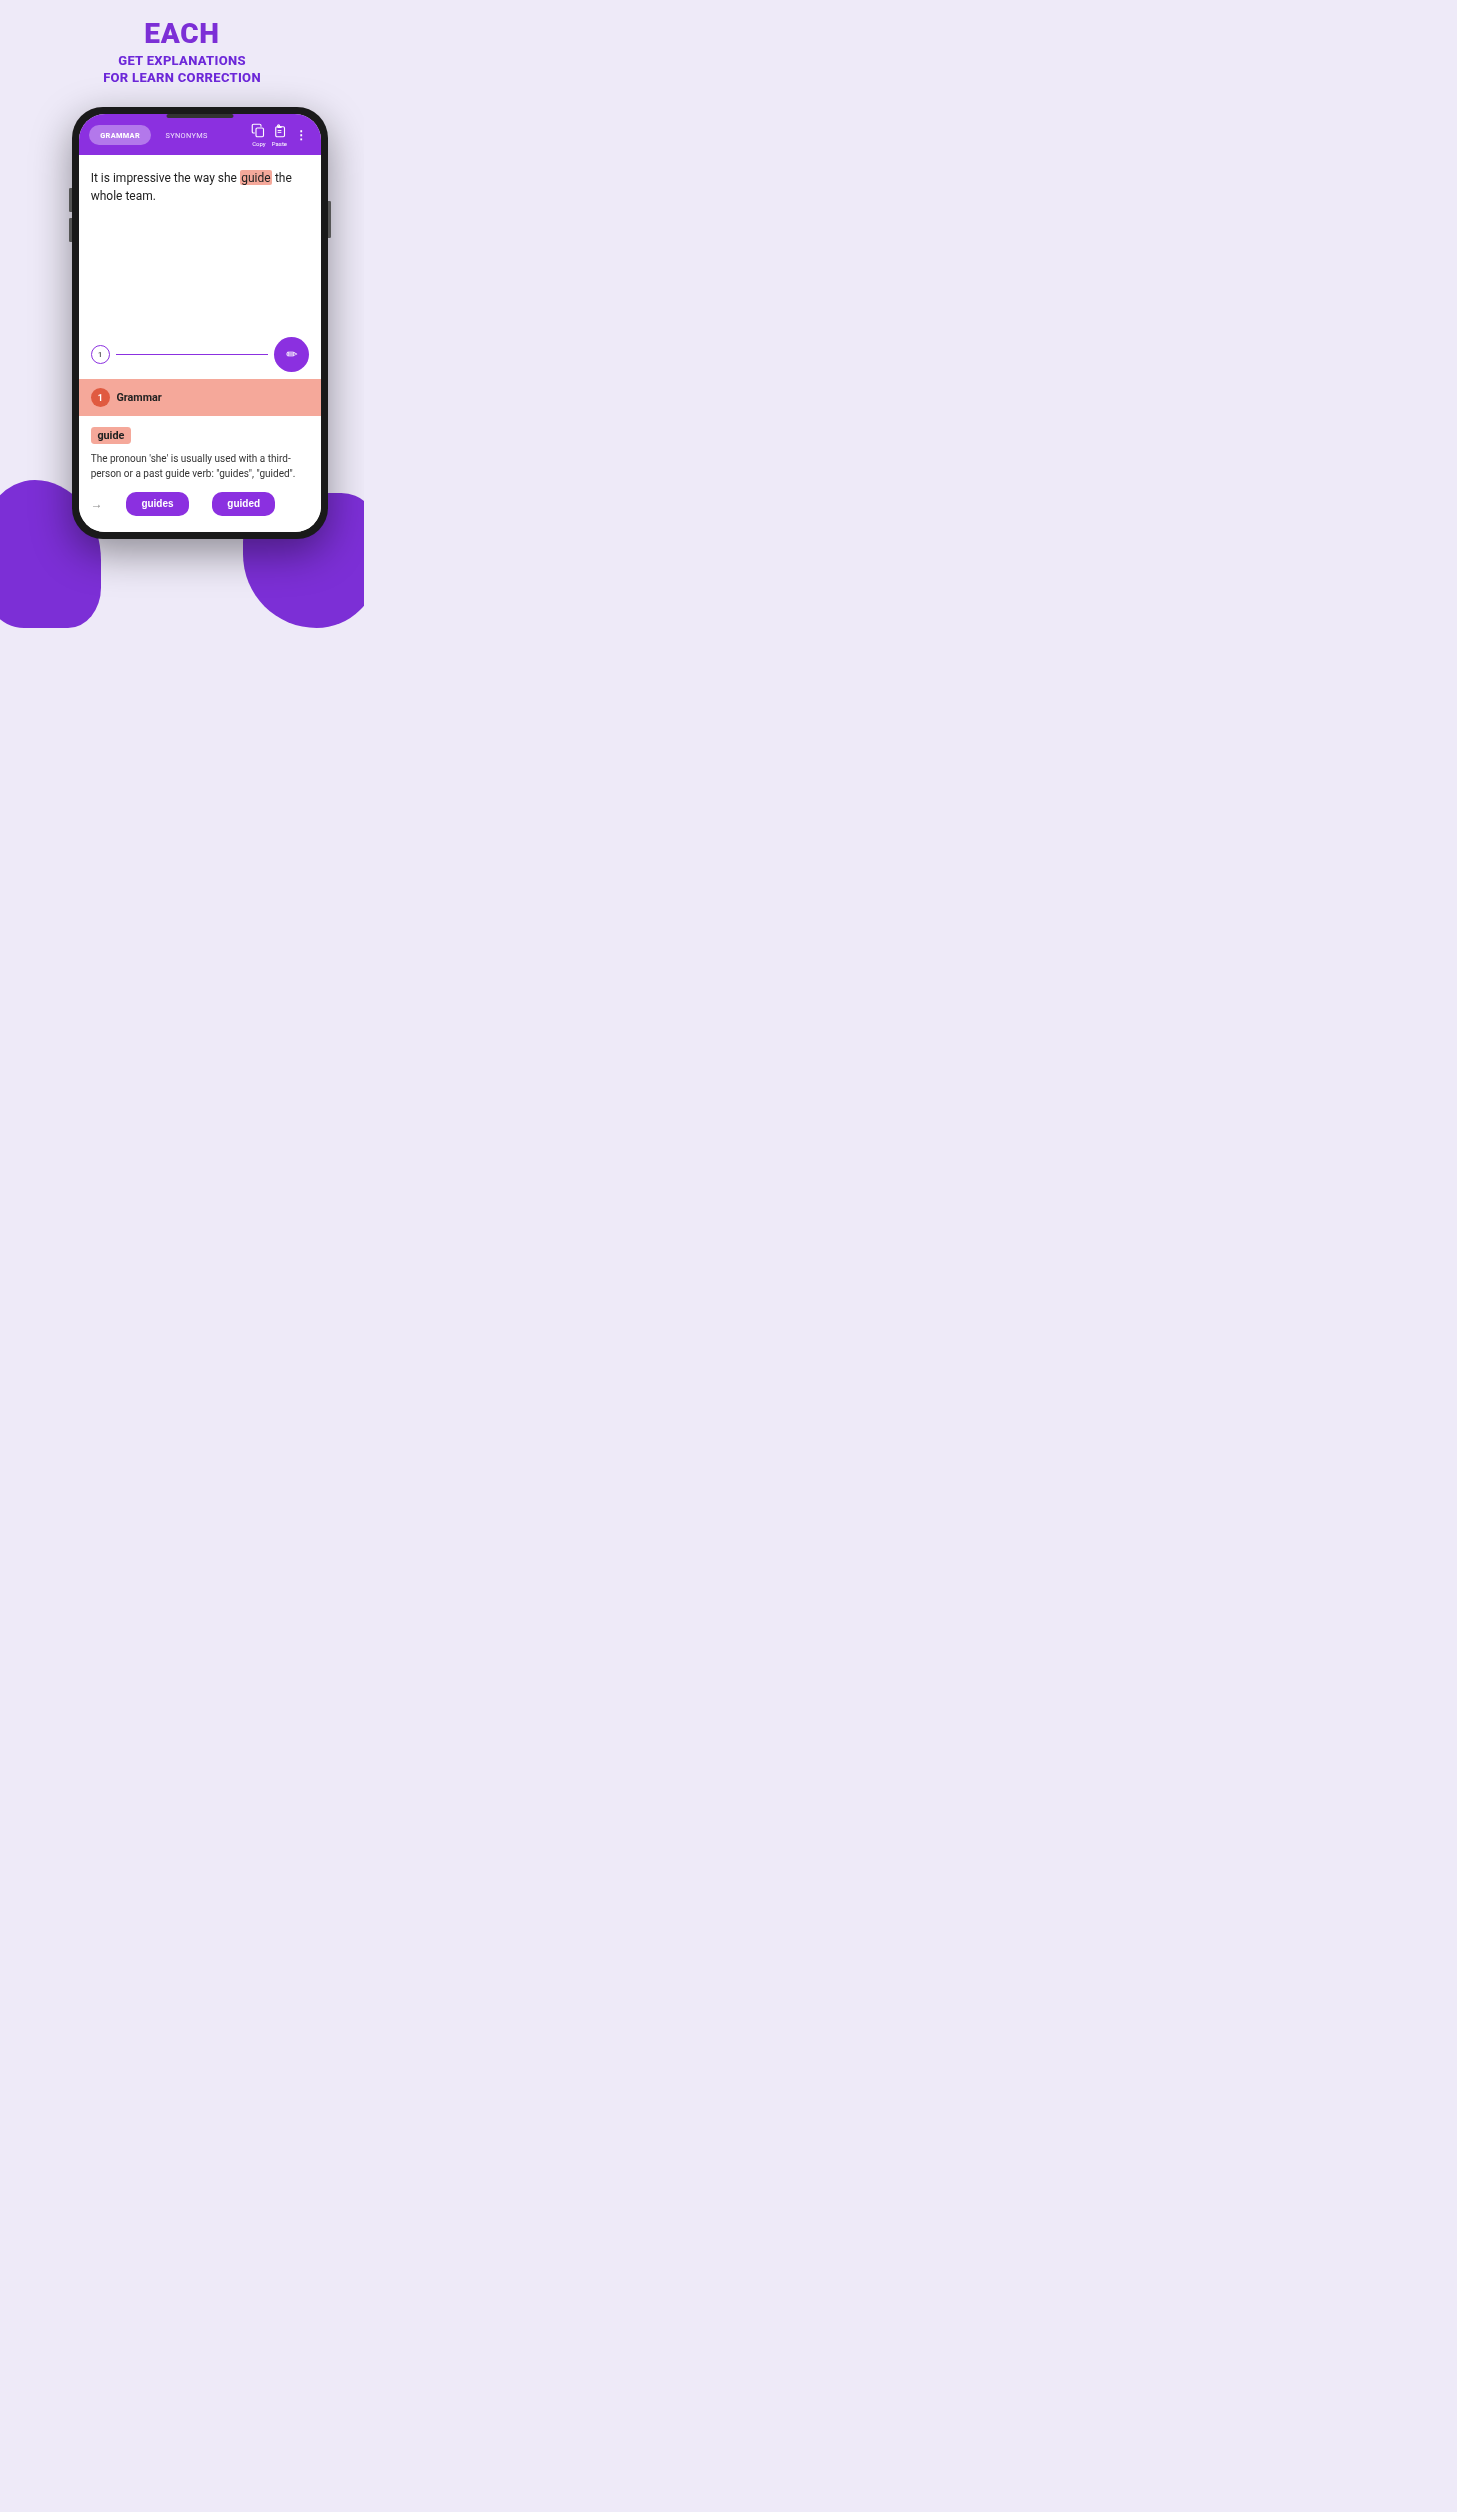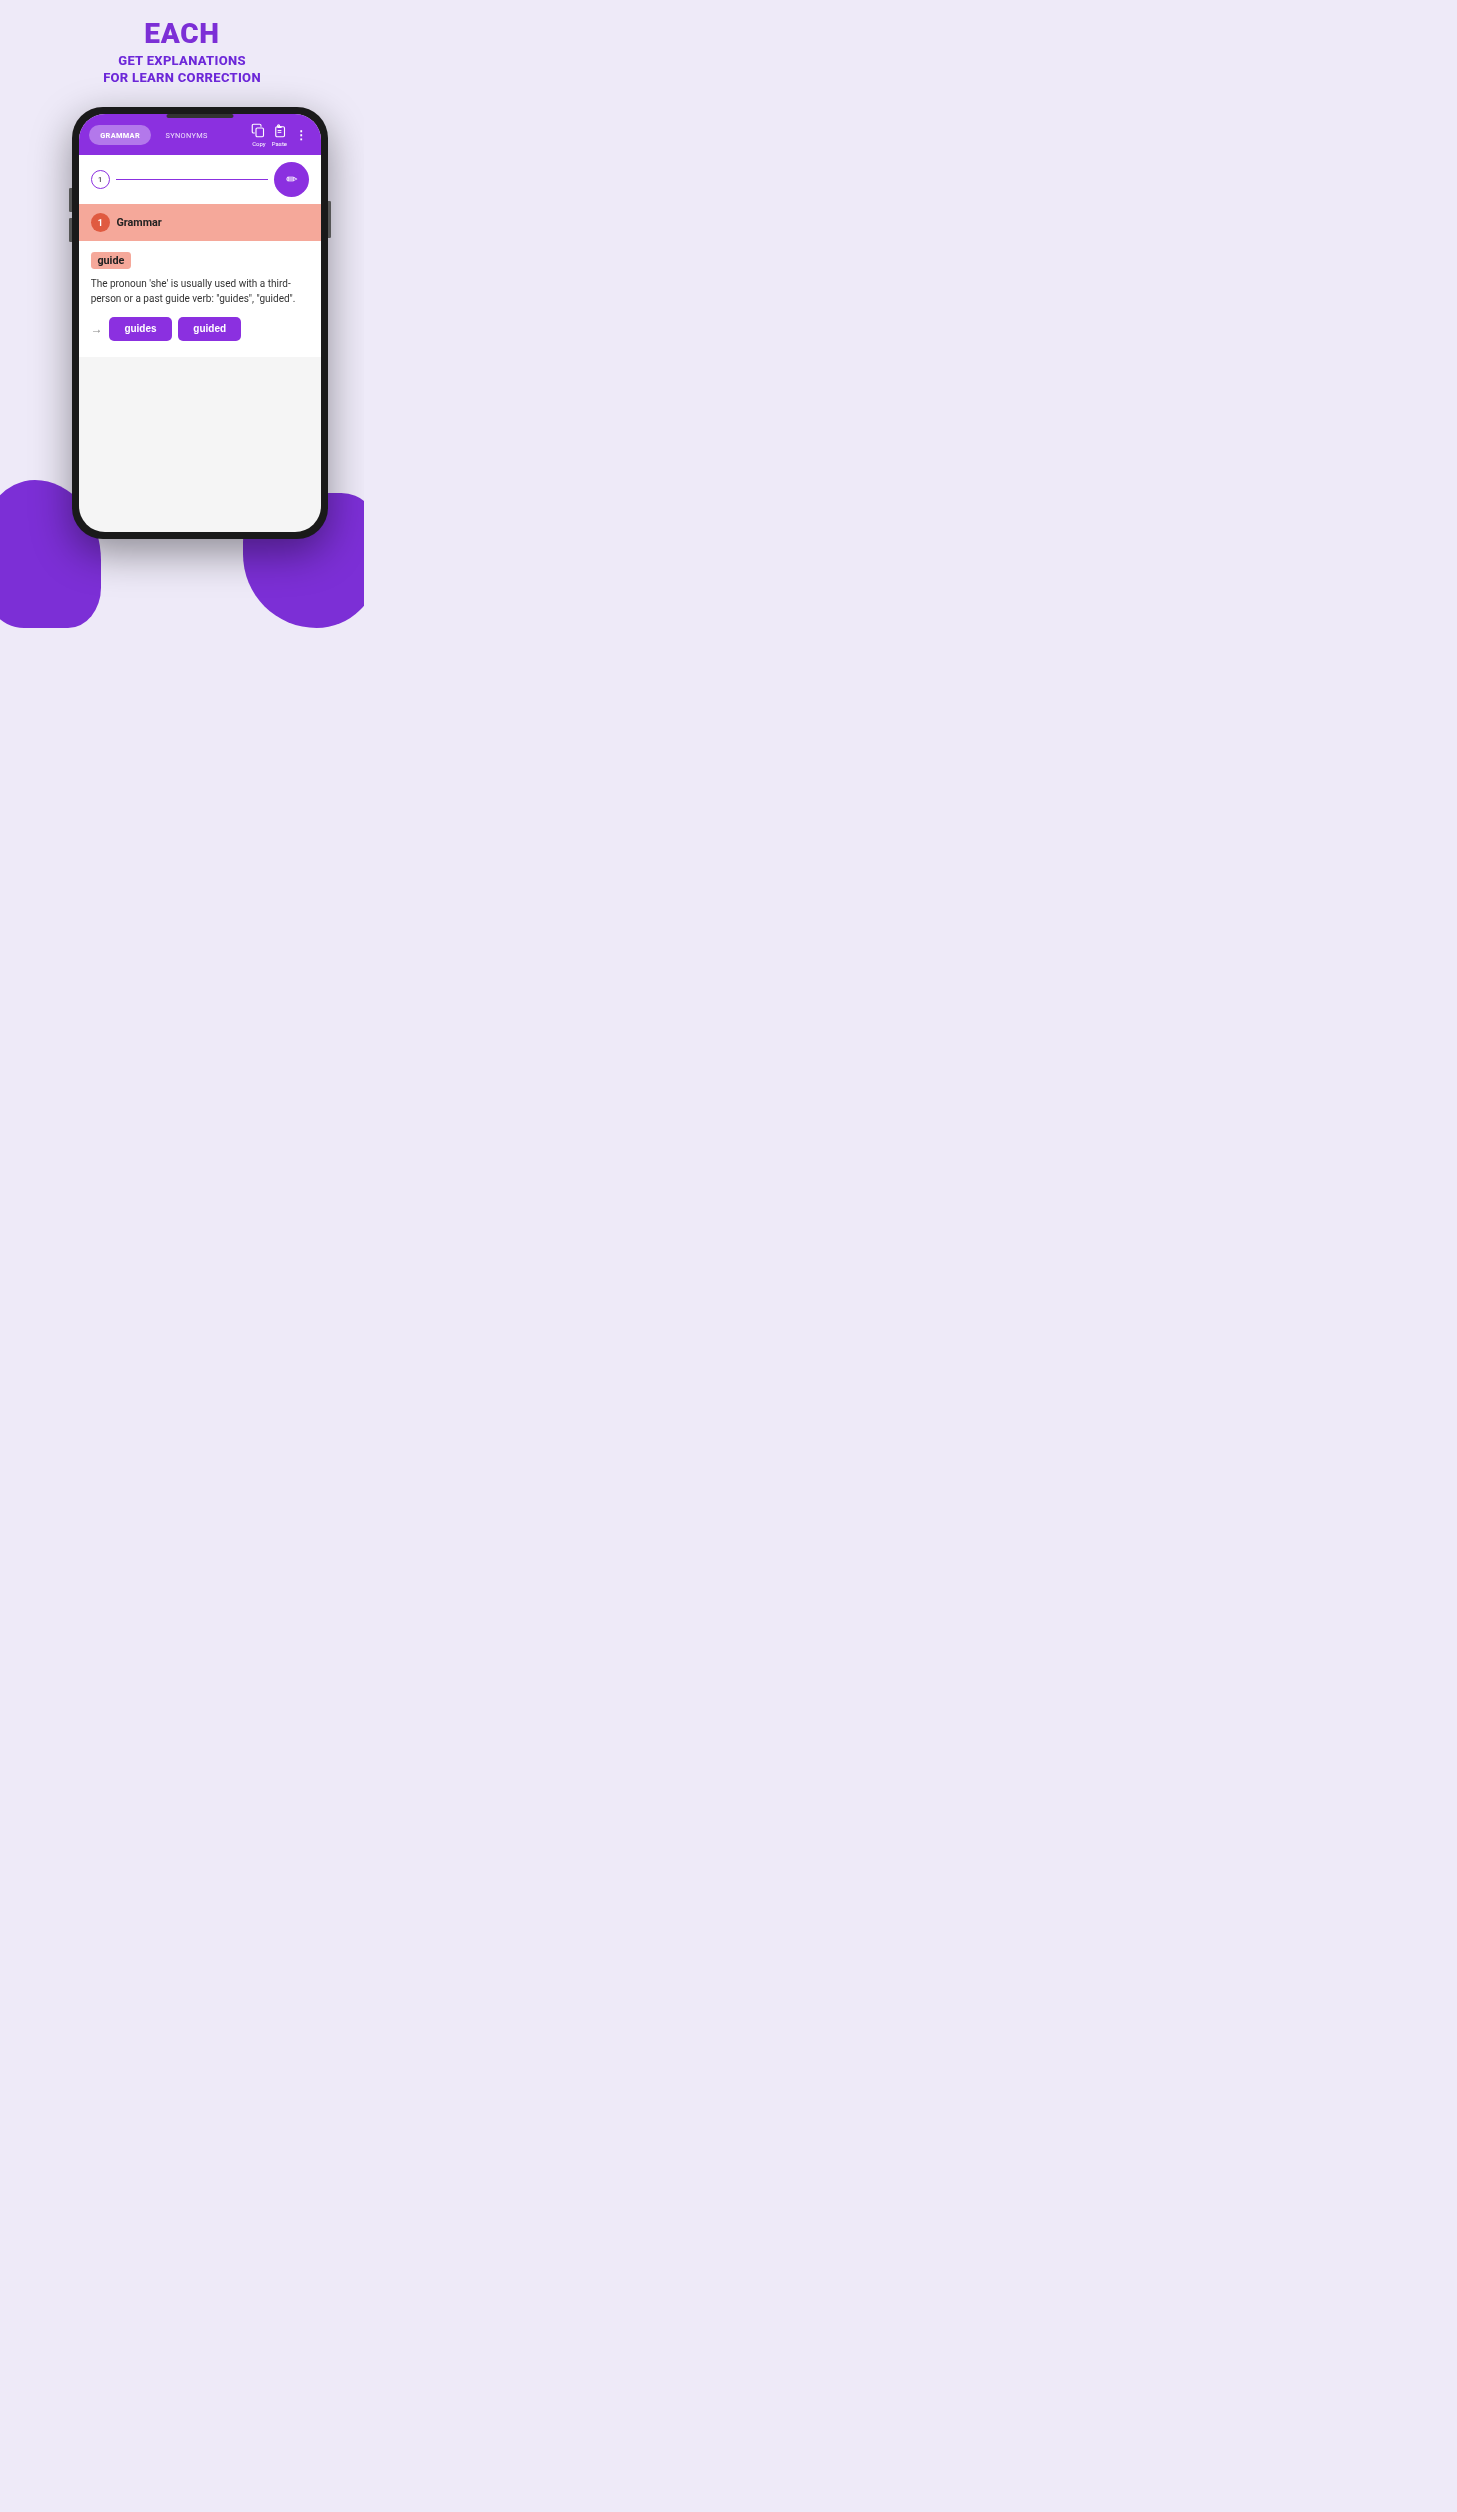--- a/index.html
+++ b/index.html
@@ -311,22 +311,23 @@
       color: #888;
       font-size: 12px;
     }
 
     .suggestion-btn {
       background: #8b30e0;
       color: white;
       font-size: 10px;
       font-weight: 700;
       padding: 6.7px 15px;
-      border-radius: 5px;
+      border-radius: 10px;
       border: none;
+      margin-left: 17px;
     }
   </style>
 </head>
 <body>
 
 <div class="page-header">
   <div class="page-title">EACH</div>
   <div class="page-subtitle">
     <span>GET EXPLANATIONS</span><br>
     <span>FOR LEARN CORRECTION</span>
@@ -365,20 +366,23 @@
             <rect x="8.5" y="5" width="7" height="3" rx="1" fill="white"></rect>
             <line x1="9" y1="12" x2="15" y2="12" stroke="white" stroke-width="1.5"></line>
             <line x1="9" y1="15" x2="15" y2="15" stroke="white" stroke-width="1.5"></line>
           </svg>
           <span>Paste</span>
         </div>
 
         <div class="toolbar-more">⋮</div>
       </div>
 
+      <div class="text-area">
+        <span>It is impressive the way she </span><span class="error-word">guide</span><span> the whole team.</span>
+      </div>
 
       <div class="divider-section" style="padding: 6.7px 12px;">
         <div class="divider-badge">
           <span>1</span>
         </div>
         <div class="divider-line"></div>
         <div class="fab-button">
           <span class="fab-icon">✏</span>
         </div>
       </div>

